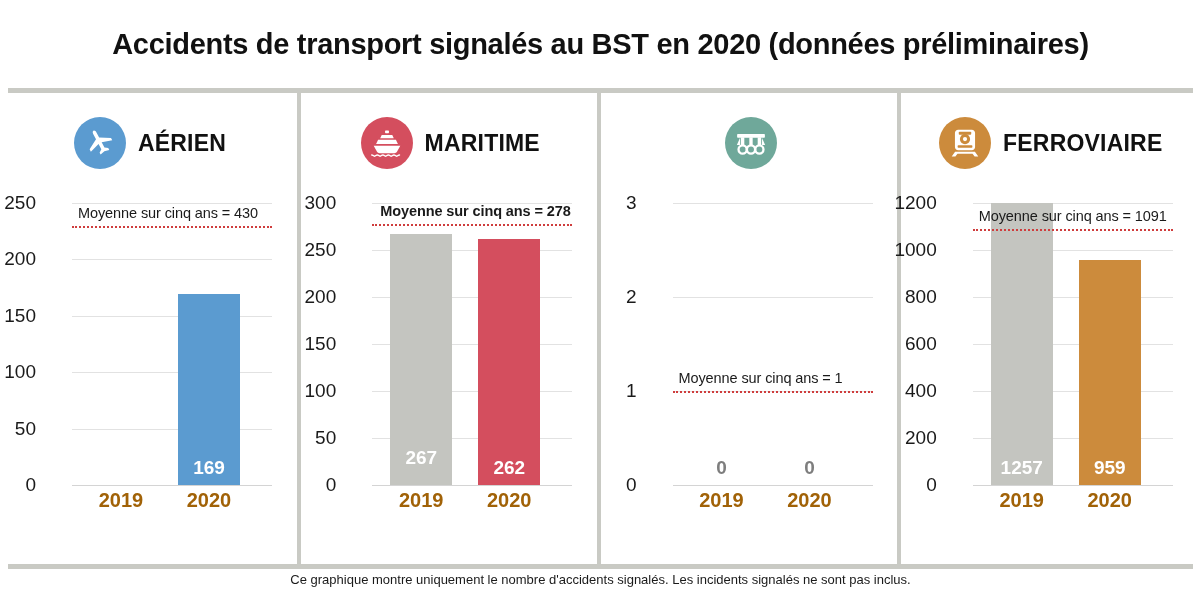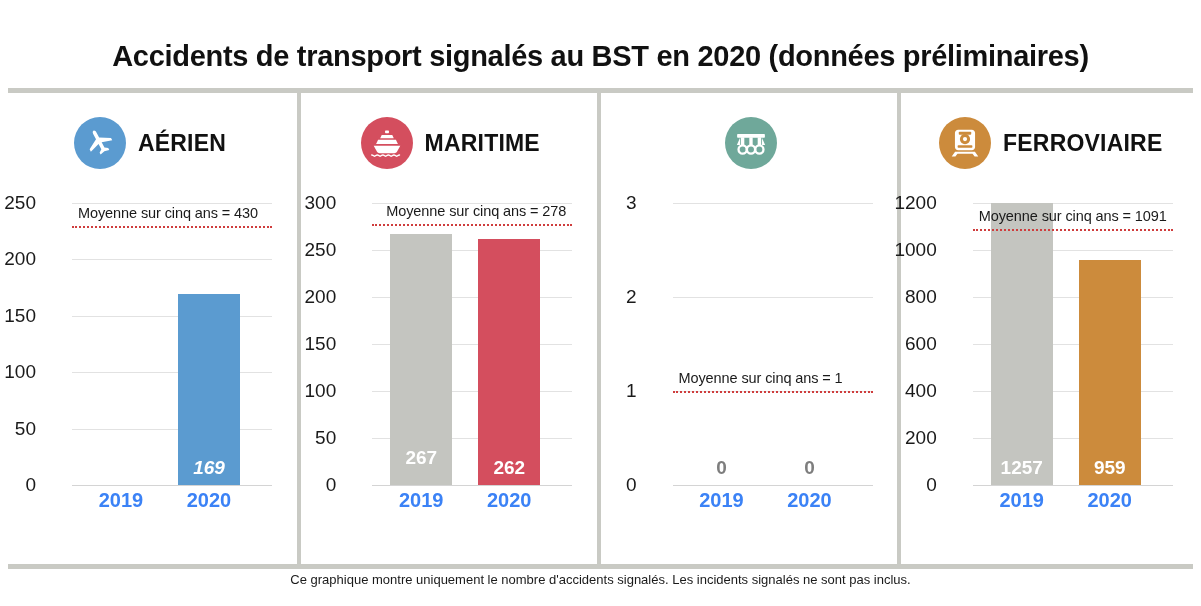--- a/index.html
+++ b/index.html
@@ -17,21 +17,21 @@
   .infographic {
     position: relative;
     width: 1201px;
     height: 606px;
     box-sizing: border-box;
   }
   
   .title-bar {
     position: absolute;
     left: 0;
-    top: 12px;
+    top: 0;
     width: 1201px;
     height: 88px;
     display: flex;
     align-items: center;
     justify-content: center;
   }
   .title-text {
     font-size: 29px;
     font-weight: bold;
     letter-spacing: -0.3px;
@@ -178,21 +178,21 @@
     color: #7e7e7e;
     bottom: 4px;
   }
   .xlabel {
     position: absolute;
     top: 304px;
     width: 62px;
     text-align: center;
     font-size: 20px;
     font-weight: bold;
-    color: #3b82f6;
+    color: #a16207;
   }
   .xlabel.s0 { left: 90px; }
   .xlabel.s1 { left: 178px; }
 
   
   .avg-line {
     position: absolute;
     left: 0;
     width: 200px;
     height: 0;
@@ -254,21 +254,21 @@
             <div class="ytick" style="top: 169.2px;">100</div>
             <div class="gridline" style="top: 112.8px;"></div>
             <div class="ytick" style="top: 112.8px;">150</div>
             <div class="gridline" style="top: 56.4px;"></div>
             <div class="ytick" style="top: 56.4px;">200</div>
             <div class="gridline" style="top: 0px;"></div>
             <div class="ytick" style="top: 0px;">250</div>
             <div class="bars">
               <div class="bar-slot s1" style="height: 282px;">
                 <div class="bar" style="height: 190.632px; background: rgb(91, 155, 208);"></div>
-                <div class="bar-value" style="bottom: 6px; font-style: italic;">169</div>
+                <div class="bar-value" style="bottom: 6px;">169</div>
               </div>
             </div>
             <div class="avg-line" style="top: 22.56px; border-top-color: rgb(207, 61, 61);"></div>
             <div class="avg-label" style="top: 1.56px; left: 6px;">Moyenne sur cinq ans = 430</div>
           </div>
           <div class="xlabel s0">2019</div>
           <div class="xlabel s1">2020</div>
         </div>
       </div>
       <div class="panel">
@@ -306,21 +306,21 @@
               <div class="bar-slot s0" style="height: 282px;">
                 <div class="bar" style="height: 250.98px; background: rgb(196, 197, 192);"></div>
                 <div class="bar-value" style="bottom: 16px;">267</div>
               </div>
               <div class="bar-slot s1" style="height: 282px;">
                 <div class="bar" style="height: 246.28px; background: rgb(212, 78, 94);"></div>
                 <div class="bar-value" style="bottom: 6px;">262</div>
               </div>
             </div>
             <div class="avg-line" style="top: 20.68px; border-top-color: rgb(207, 61, 61);"></div>
-            <div class="avg-label" style="top: -0.32px; left: 14px;">Moyenne sur cinq ans = 278</div>
+            <div class="avg-label" style="top: -0.32px; left: 8px; font-weight: bold;">Moyenne sur cinq ans = 278</div>
           </div>
           <div class="xlabel s0">2019</div>
           <div class="xlabel s1">2020</div>
         </div>
       </div>
       <div class="panel">
         <div class="panel-header">
           <div class="mode-icon" style="background: rgb(111, 168, 154);">
             <svg width="36" height="32" viewBox="0 0 28 24">
               <g fill="#fff">

